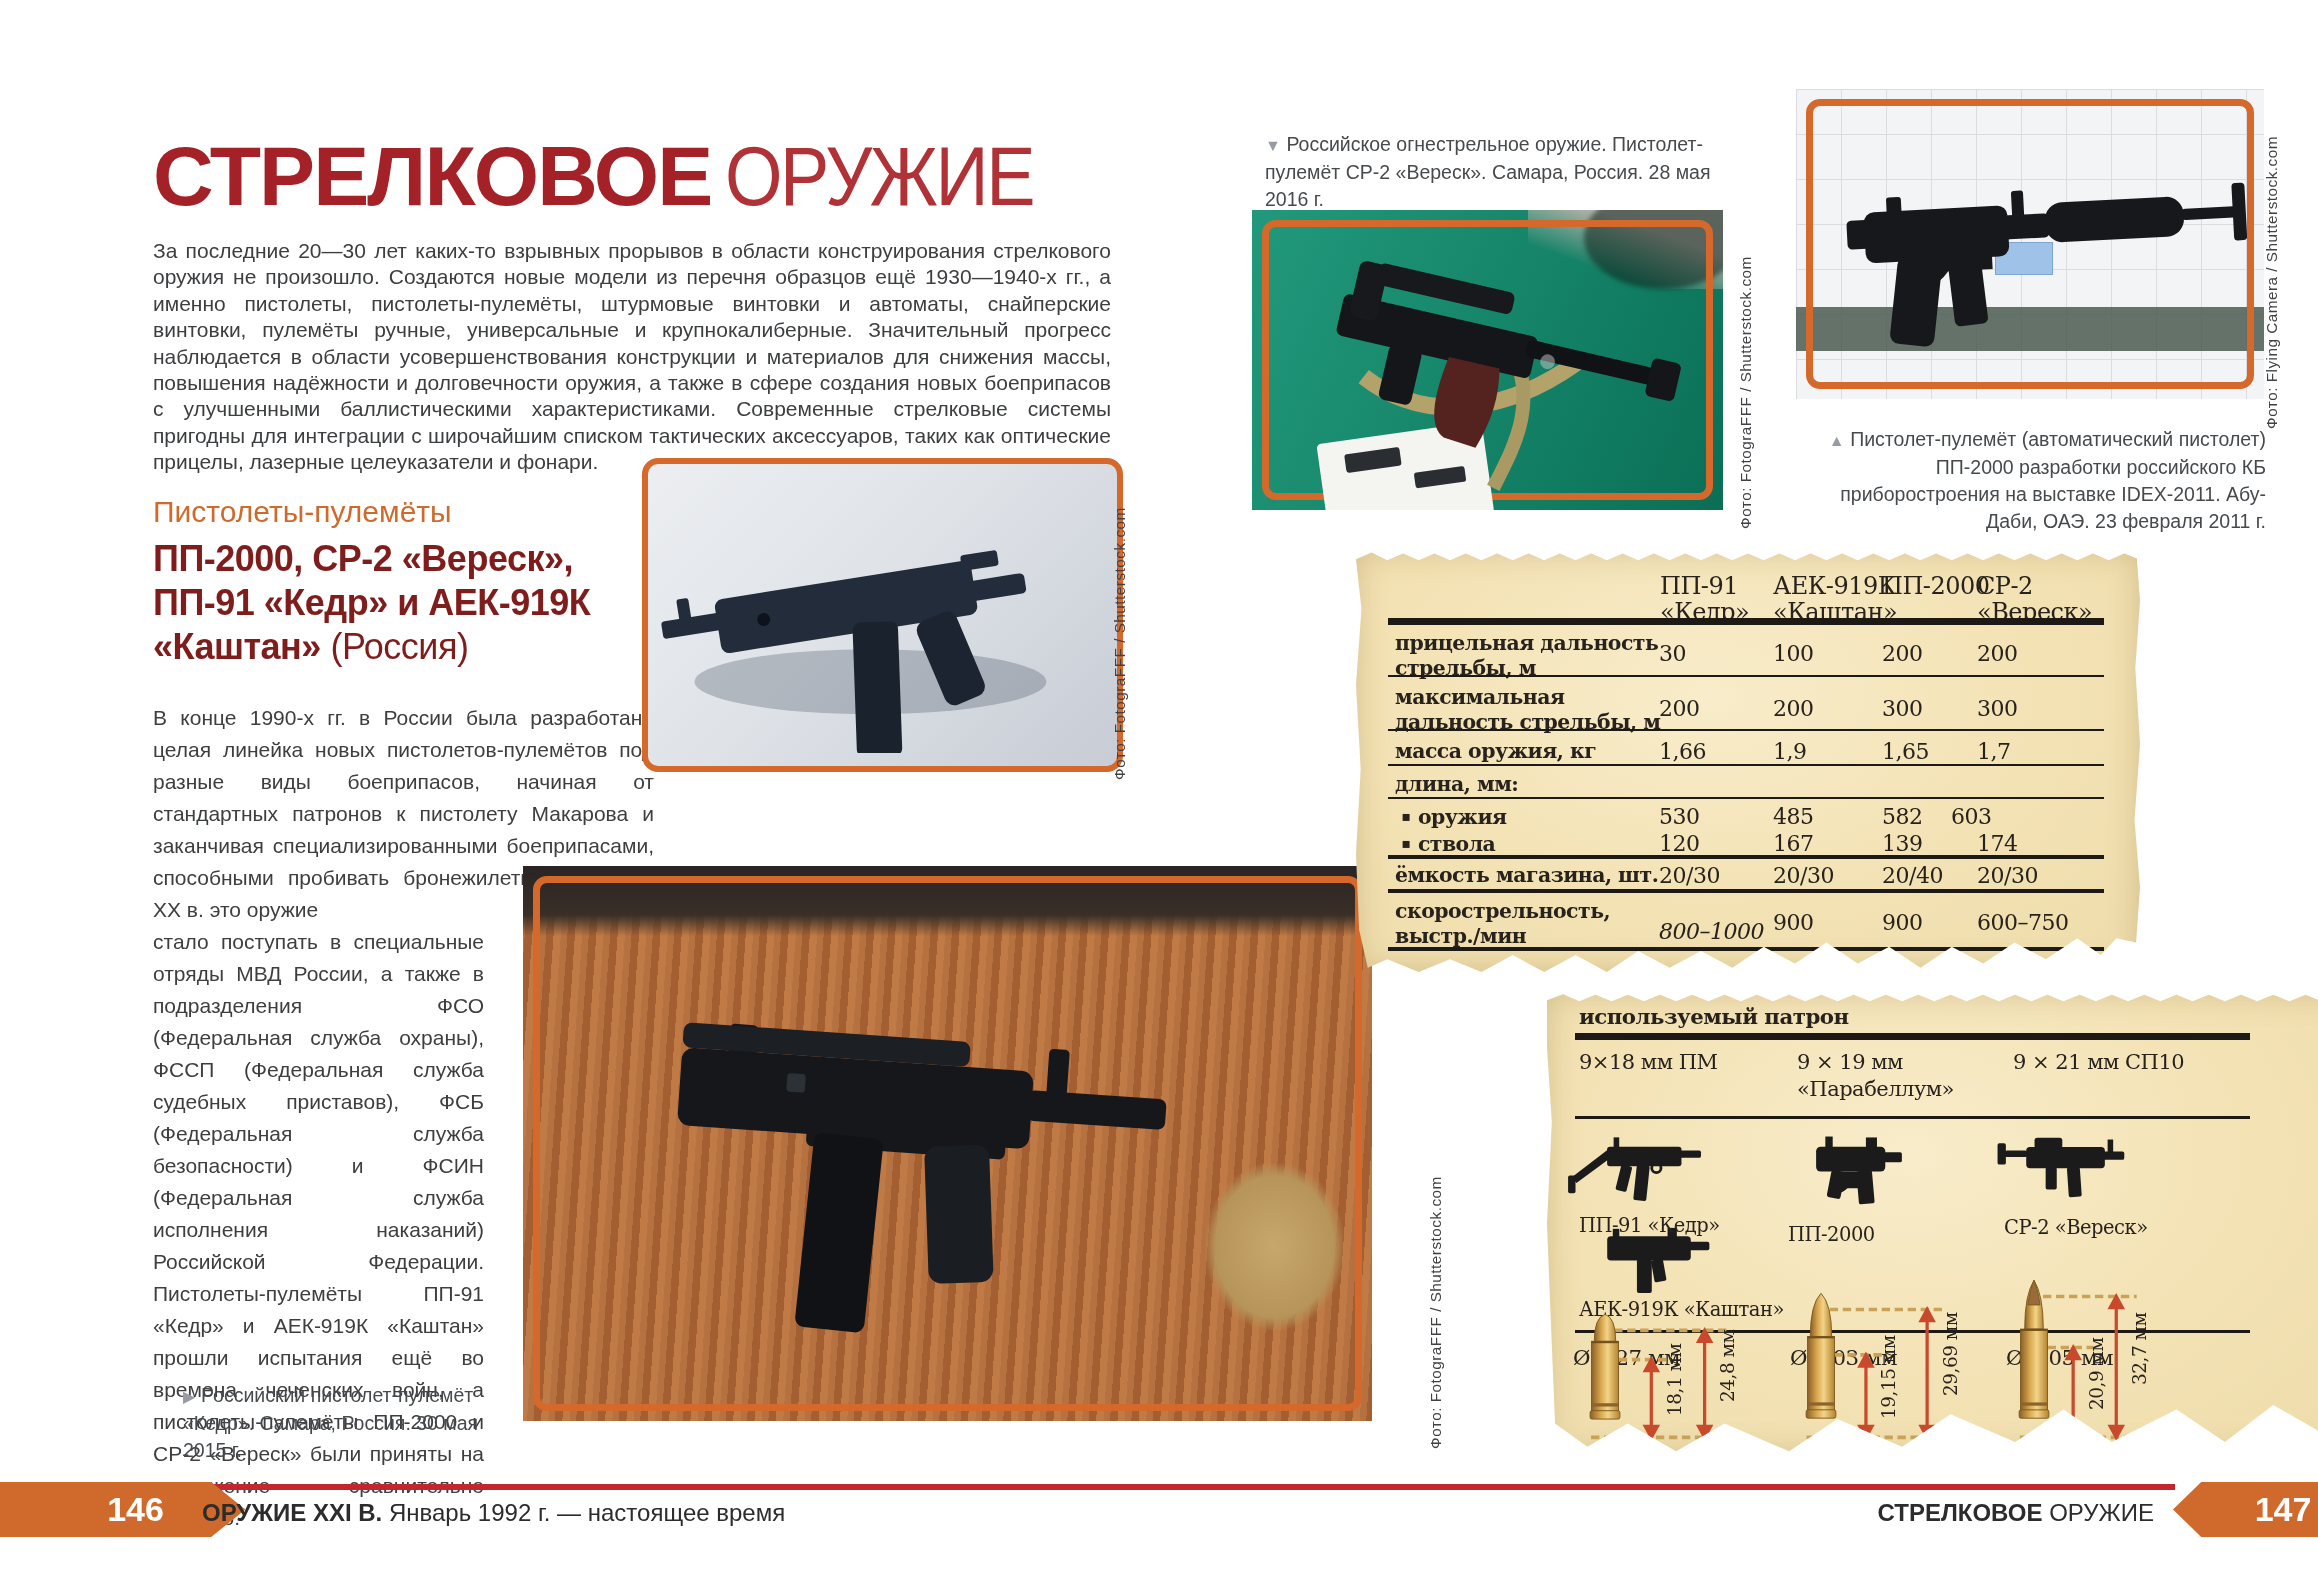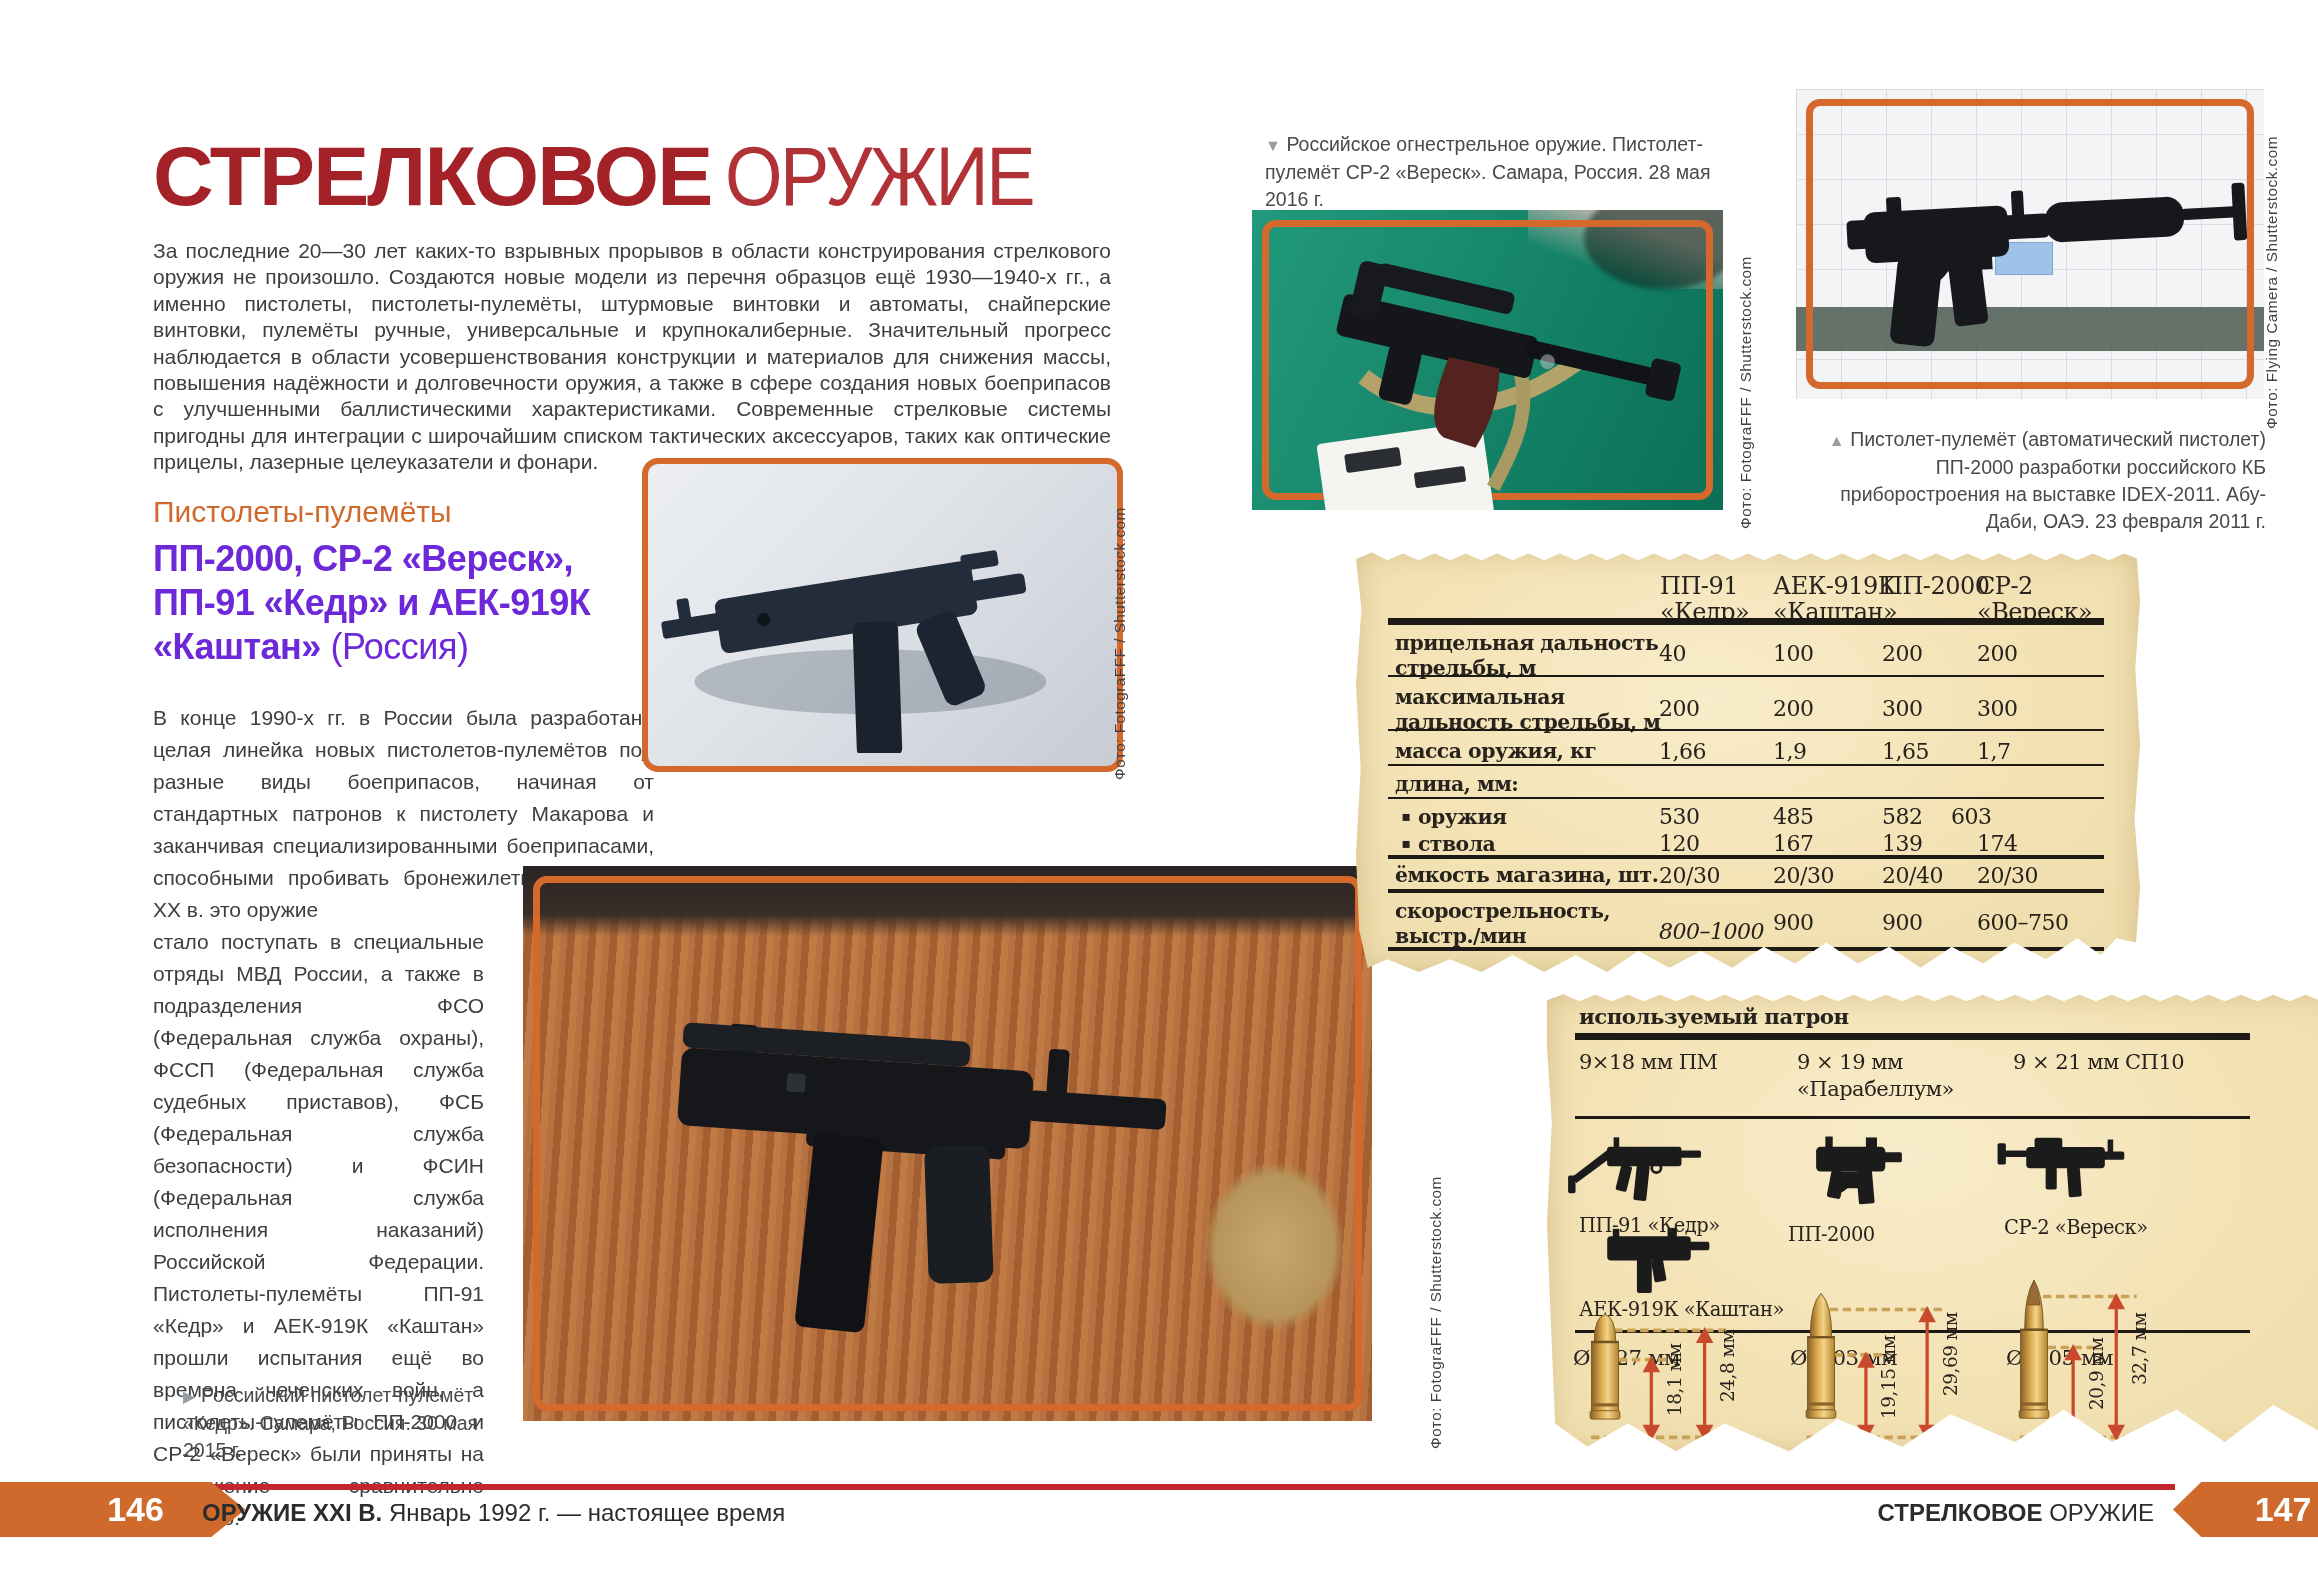--- a/index.html
+++ b/index.html
@@ -5,21 +5,21 @@
   html,body{margin:0;padding:0;background:#ffffff;width:2356px;height:1589px;overflow:hidden;}
   #canvas{position:relative;width:2356px;height:1589px;background:#ffffff;font-family:"Liberation Sans",sans-serif;}
   .abs{position:absolute;}
 
   
   .title{left:153px;top:118px;white-space:nowrap;}
   .title .t1{font-size:84px;font-weight:700;letter-spacing:-1.9px;color:#a32127;}
   .title .t2{font-size:84px;font-weight:400;letter-spacing:-2.8px;color:#b03136;margin-left:14px;display:inline-block;transform:scaleX(.88);transform-origin:left;}
   .intro{left:153px;top:217px;width:958px;font-size:21px;line-height:26.4px;text-align:justify;color:#3d3e40;}
   .kicker{left:153px;top:495px;font-size:30px;color:#d06a2c;}
-  .sublines{left:153px;top:537px;font-size:36px;line-height:44px;font-weight:700;color:#6d28d9;letter-spacing:-0.5px;}
+  .sublines{left:153px;top:537px;font-size:36px;line-height:44px;font-weight:700;color:#7f1d1d;letter-spacing:-0.5px;}
   .sublines .reg{font-weight:400;}
   .bodytext{font-size:21px;line-height:32px;text-align:justify;color:#3d3e40;}
   .body1{left:153px;top:681px;width:501px;}
   .body2{left:153px;top:905px;width:331px;}
   .caption{font-size:19.5px;line-height:27px;color:#474a4d;}
   .caption .mk{color:#979ca2;font-size:16px;margin-right:5.6px;}
   .credit{writing-mode:vertical-rl;transform:rotate(180deg);font-size:15.3px;letter-spacing:0.5px;color:#3f4144;white-space:nowrap;text-align:center;}
 
   
   .photoA{left:642px;top:458px;width:469px;height:302px;background:linear-gradient(135deg,#eceef1 0%,#dfe3e8 45%,#c7ccd5 100%);border:6.5px solid #d4692b;border-radius:16px;overflow:hidden;}
@@ -184,21 +184,21 @@
       </div>
     <div class="thead" style="left:621px;top:23px;">
         <div>СР-2</div>
         <div>«Вереск»</div>
       </div>
 
     <div class="tbar" style="left:32px;top:68px;width:716px;height:7px;"></div>
 
     <div class="abs" style="left:39px;top:81px;width:714px;">
       <span class="trow-label">прицельная дальность стрельбы, м</span>
-      <span class="tval" style="left:264px;top:9.7px;">40</span>
+      <span class="tval" style="left:264px;top:9.7px;">30</span>
       <span class="tval" style="left:378px;top:9.7px;">100</span>
       <span class="tval" style="left:487px;top:9.7px;">200</span>
       <span class="tval" style="left:582px;top:9.7px;">200</span>
     </div>
     <div class="tbar" style="left:32px;top:125px;width:716px;height:2.3px;"></div>
 
     <div class="abs" style="left:39px;top:135px;width:714px;">
       <span class="trow-label">максимальная дальность стрельбы, м</span>
       <span class="tval" style="left:264px;top:10.7px;">200</span>
       <span class="tval" style="left:378px;top:10.7px;">200</span>

